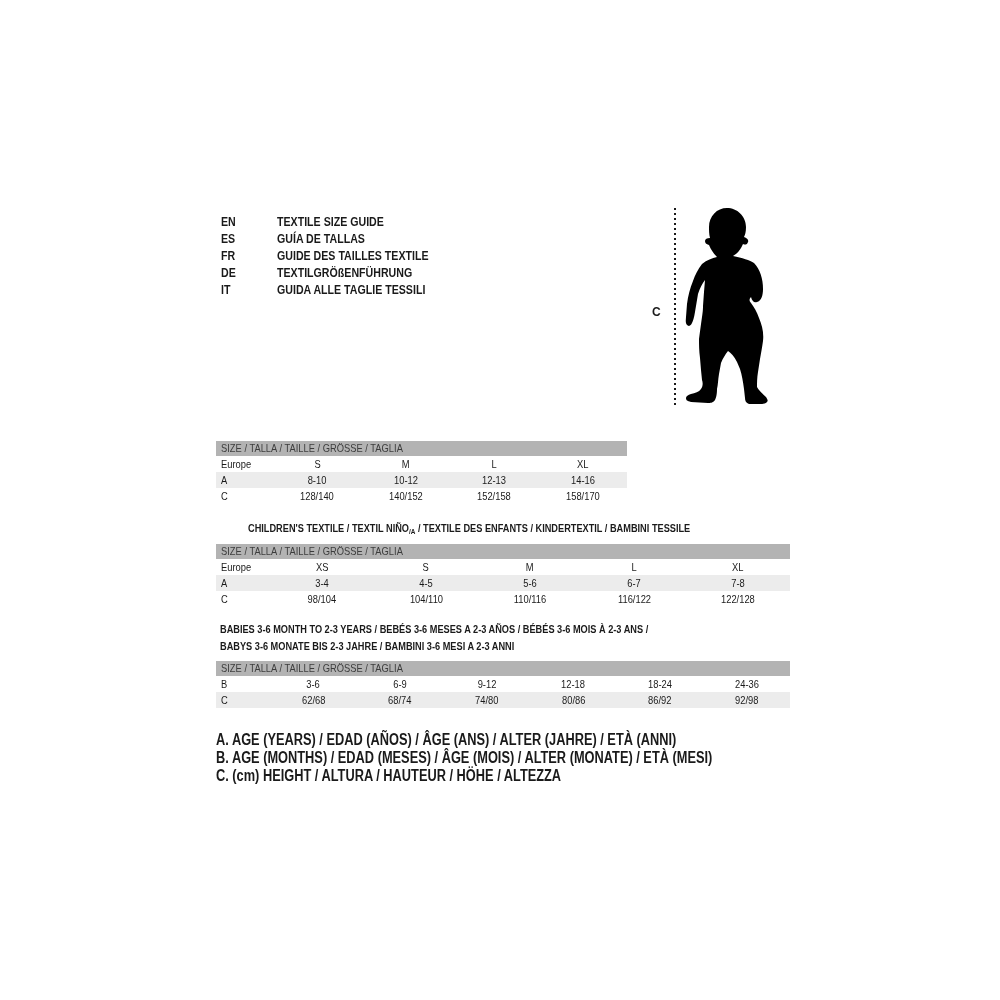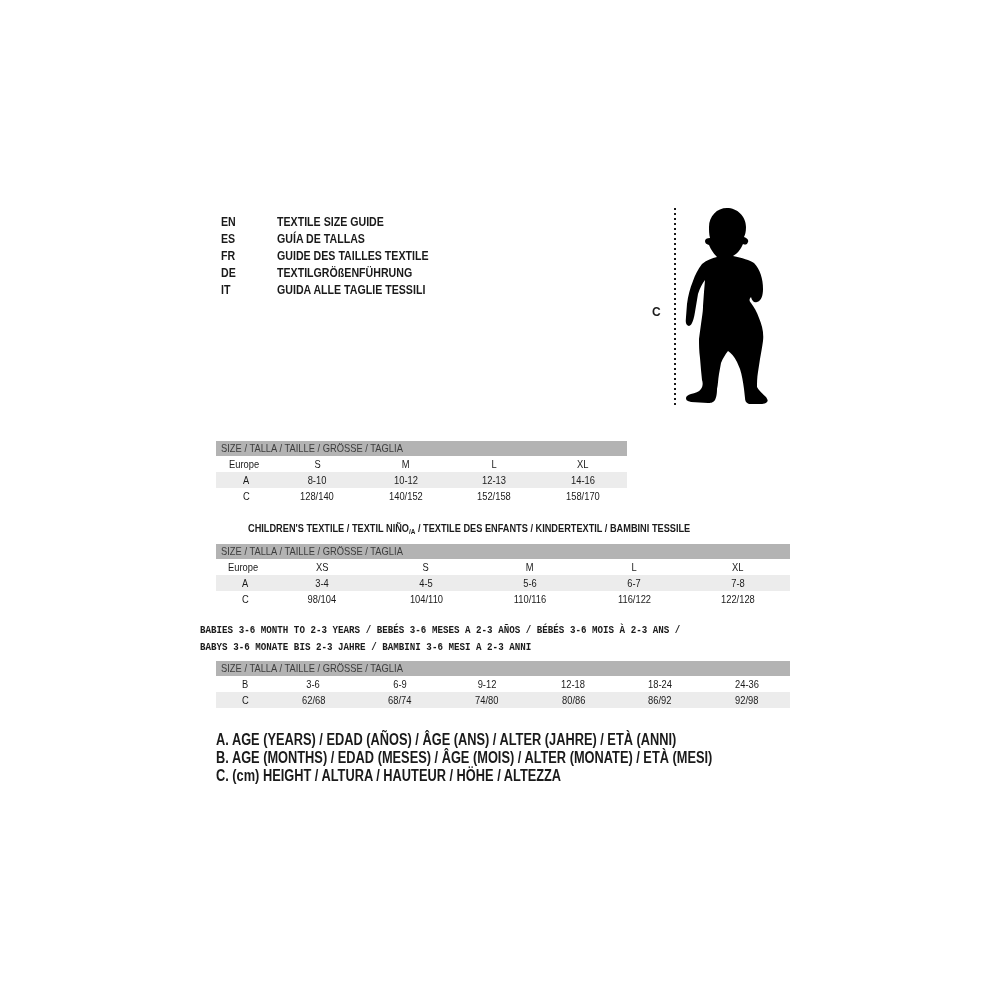--- a/index.html
+++ b/index.html
@@ -26,21 +26,21 @@
   .sec-title{position:absolute;font-size:11.5px;font-weight:bold;line-height:17px;white-space:nowrap;}
   .subsc{font-size:8px;position:relative;top:2px;}
 
   
   .table{position:absolute;}
   .size-bar{height:15px;line-height:15px;background:var(--bar,#b3b3b3);
     font-size:11px;color:#3c3c3c;padding-left:5px;box-sizing:border-box;}
   .trow{display:flex;height:16px;line-height:16px;font-size:11px;}
   .trow.shaded{background:var(--shade,#ececec);}
   .tcell{flex:1;text-align:center;}
-  .tcell.first{flex:none;text-align:center;padding-left:5px;box-sizing:border-box;}
+  .tcell.first{flex:none;text-align:left;padding-left:5px;box-sizing:border-box;}
 
   
   .legend-line{position:absolute;left:216px;height:14px;line-height:14px;font-size:16px;font-weight:bold;}
 </style>
 </head>
 <body>
 
 <div class="canvas" style="--ink: #1a1a1a; --bar: #b3b3b3; --shade: #ececec;">
 
   <div>
@@ -145,21 +145,21 @@
           <div class="tcell first" style="width: 54px;"><span class="cond">C</span></div>
           <div class="tcell"><span class="cond-c">98/104</span></div>
           <div class="tcell"><span class="cond-c">104/110</span></div>
           <div class="tcell"><span class="cond-c">110/116</span></div>
           <div class="tcell"><span class="cond-c">116/122</span></div>
           <div class="tcell"><span class="cond-c">122/128</span></div>
         </div>
       </div>
   </div>
 
-  <div class="sec-title tight" style="left:200px;top:621px;font-family:Liberation Mono, monospace;">
+  <div class="sec-title tight" style="left:220px;top:621px;">
     <span class="cond">BABIES 3-6 MONTH TO 2-3 YEARS / BEBÉS 3-6 MESES A 2-3 AÑOS / BÉBÉS 3-6 MOIS À 2-3 ANS /</span><br>
     <span class="cond">BABYS 3-6 MONATE BIS 2-3 JAHRE / BAMBINI 3-6 MESI A 2-3 ANNI</span>
   </div>
   <div class="table" style="left:216px;top:661px;width:574px;">
     <div class="size-bar">
       <span class="cond">SIZE / TALLA / TAILLE / GRÖSSE / TAGLIA</span>
     </div>
     <div>
         <div class="trow">
           <div class="tcell first" style="width: 54px;"><span class="cond">B</span></div>

